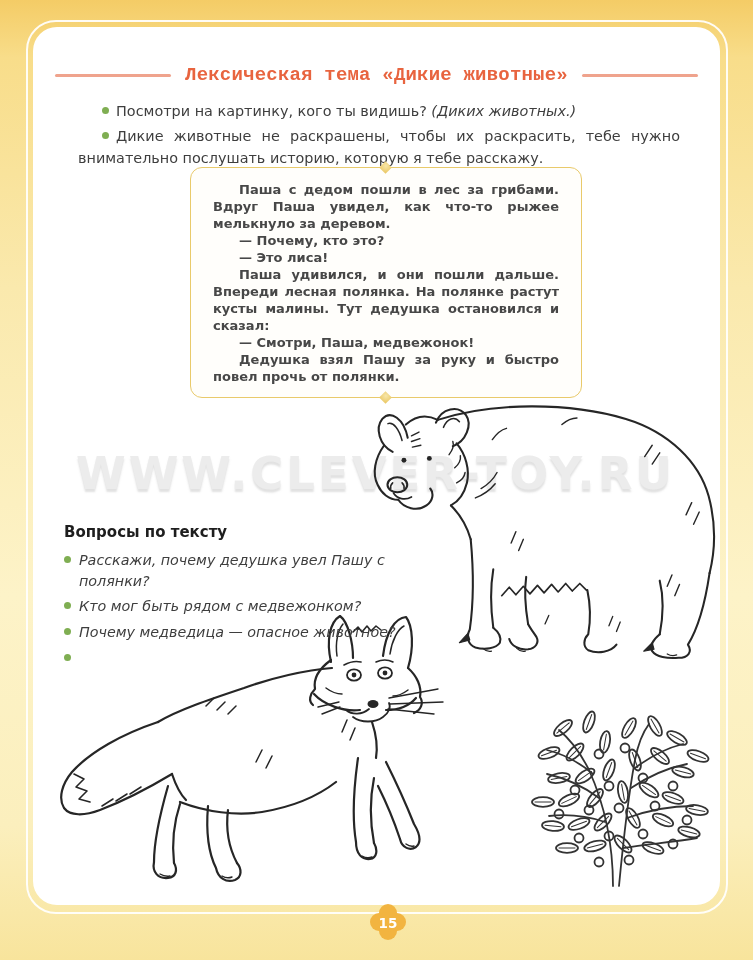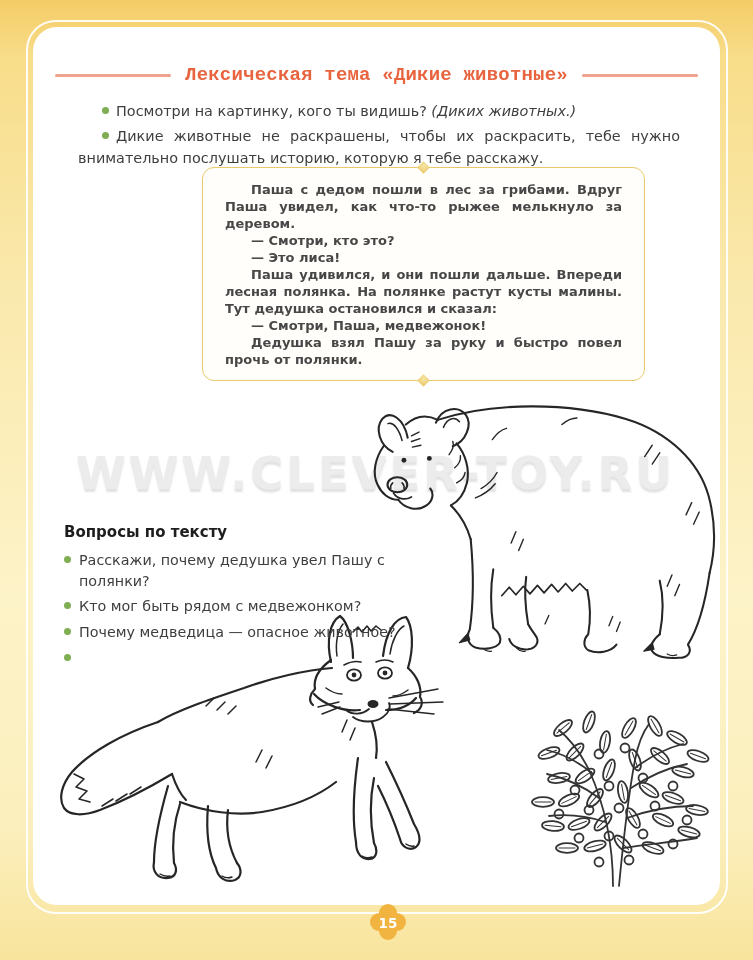--- a/index.html
+++ b/index.html
@@ -13,35 +13,35 @@
   
   .title-row{position:absolute;left:40px;right:40px;top:64px;display:flex;align-items:center;justify-content:center;gap:14px;z-index:4;}
   .title-rule{width:116px;height:3px;border-radius:2px;background:#efa38d;flex:0 0 auto;}
   .page-title{font-size:19px;font-weight:800;color:#e8643f;letter-spacing:.2px;white-space:nowrap;font-family:Liberation Mono, monospace;}
   
   .intro{position:absolute;left:64px;top:101px;width:630px;font-size:14.4px;line-height:1.52;color:#3e3e3e;z-index:4;}
   .intro p{margin:0 14px 3px;text-indent:24px;text-align:justify;}
   .dot{display:inline-block;width:7px;height:7px;border-radius:50%;background:#7fae52;margin-right:7px;vertical-align:2px;}
   .ital{font-style:italic;}
   
-  .story-box{position:absolute;left:202px;top:167px;width:443px;z-index:4;
+  .story-box{position:absolute;left:190px;top:167px;width:392px;z-index:4;
         border:1.6px solid #e9ca6b;border-radius:12px;background:#fffefb;box-sizing:border-box;}
   .diamond{position:absolute;left:50%;width:9px;height:9px;margin-left:-5px;
         background:radial-gradient(circle at 40% 35%,#f7e6a8,#e9c45d);transform:rotate(45deg);}
   .diamond.top{top:-5px;} .diamond.bottom{bottom:-5px;}
   .story-text{padding:13px 22px 12px;font-size:13px;font-weight:700;color:#474747;line-height:17px;text-align:justify;}
   .story-text p{margin:0;text-indent:26px;}
   
   .watermark{position:absolute;left:76px;top:447px;z-index:1;font-size:45px;font-weight:bold;
         letter-spacing:3px;color:#ececec;white-space:nowrap;
         text-shadow:0 3px 2px rgba(170,170,170,.35),0 -1px 0 #ffffff;}
   
   .questions{position:absolute;left:64px;top:523px;width:358px;z-index:4;}
   .questions h3{margin:0 0 9px;font-size:15px;font-weight:800;color:#1e1e1e;}
-  .q-item{position:relative;padding-left:15px;margin:0 0 5px;font-size:14.3px;line-height:1.45;color:#3e3e3e;}
+  .q-item{position:relative;padding-left:15px;margin:0 0 5px;font-size:14.3px;line-height:1.45;color:#3e3e3e;font-style:italic;}
   .q-item .dot{position:absolute;left:0;top:6px;margin:0;}
   
   .drawing{position:absolute;z-index:2;}
   .drawing svg{display:block;}
   .bear{left:370px;top:402px;}
   .fox{left:56px;top:610px;}
   .berries{left:505px;top:698px;}
   
   .page-num{position:absolute;left:368px;top:902px;width:40px;height:40px;z-index:5;}
 </style>
@@ -61,21 +61,21 @@
   <div class="intro">
     <p><span class="dot"></span><span>Посмотри на картинку, кого ты видишь? </span><span class="ital">(Диких животных.)</span></p>
     <p><span class="dot"></span><span>Дикие животные не раскрашены, чтобы их раскрасить, тебе нужно внимательно послушать историю, которую я тебе расскажу.</span></p>
   </div>
 
   <div class="story-box">
     <span class="diamond top"></span>
     <span class="diamond bottom"></span>
     <div class="story-text">
       <p>Паша с дедом пошли в лес за грибами. Вдруг Паша увидел, как что-то рыжее мелькнуло за деревом.</p>
-      <p>— Смотри, кто это?</p>
+      <p>— Почему, кто это?</p>
       <p>— Это лиса!</p>
       <p>Паша удивился, и они пошли дальше. Впереди лесная полянка. На полянке растут кусты малины. Тут дедушка остановился и сказал:</p>
       <p>— Смотри, Паша, медвежонок!</p>
       <p>Дедушка взял Пашу за руку и быстро повел прочь от полянки.</p>
     </div>
   </div>
 
   <div class="watermark">WWW.CLEVER-TOY.RU</div>
 
   <div class="questions">

